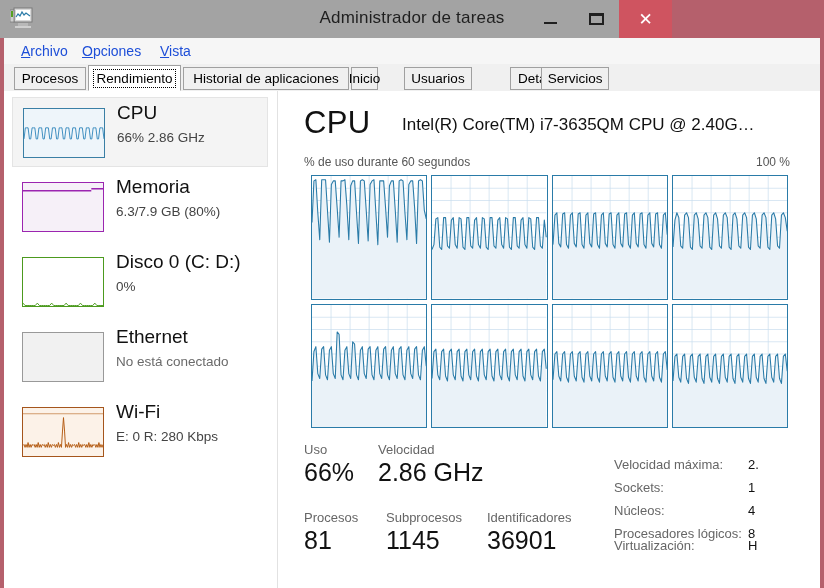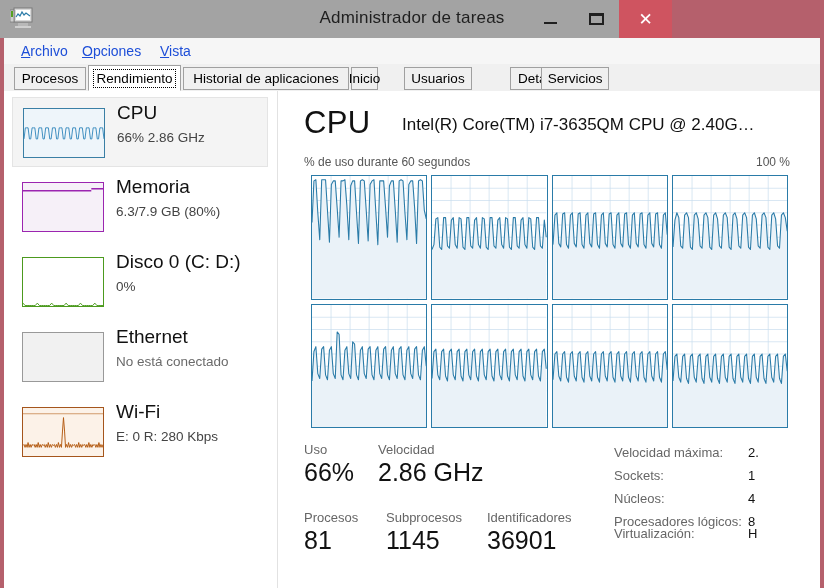--- a/index.html
+++ b/index.html
@@ -149,21 +149,21 @@
     position:relative;
   }
   .cell svg{display:block;width:100%;height:100%;}
 
   
   .stats{position:absolute;left:0;top:345px;width:542px;height:152px;}
   .stat{position:absolute;}
   .stat-label{font-size:13px;color:#666;white-space:nowrap;}
   .stat-value{font-size:25px;color:#111;margin-top:1px;white-space:nowrap;}
   .info-row{
-    position:absolute;font-size:13px;color:#666;white-space:nowrap;
+    position:absolute;font-size:13px;color:#666;white-space:nowrap;margin-top:12px;
   }
   .info-row .iv{color:#111;position:absolute;left:0;}
 </style>
 </head>
 <body>
 
 <div class="window">
 
   <div class="titlebar">
     <div class="app-icon">

